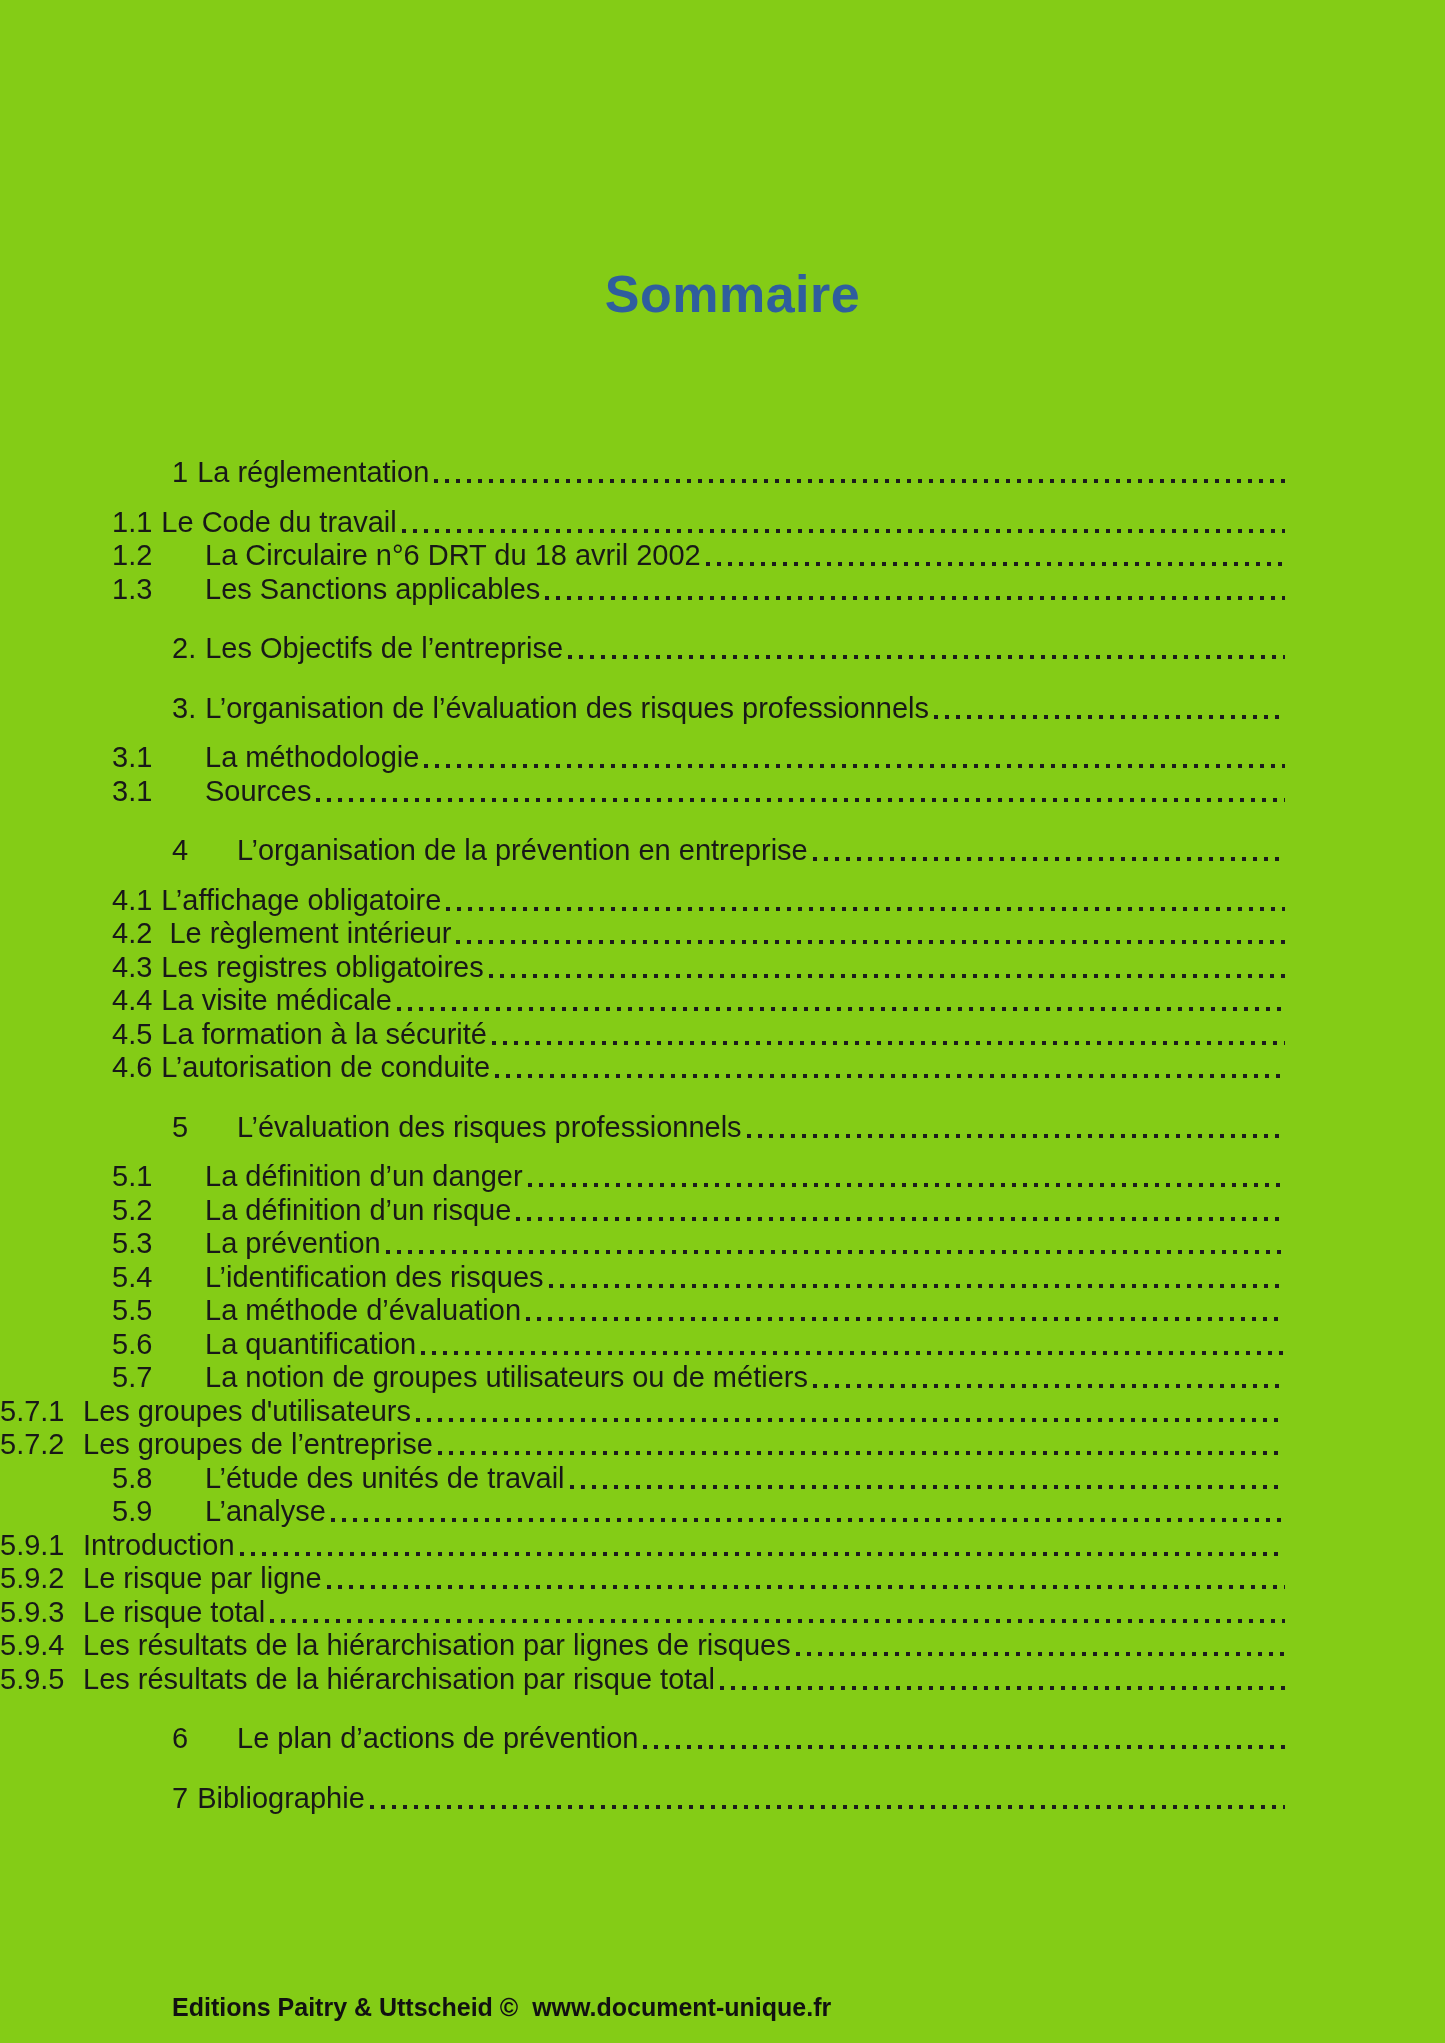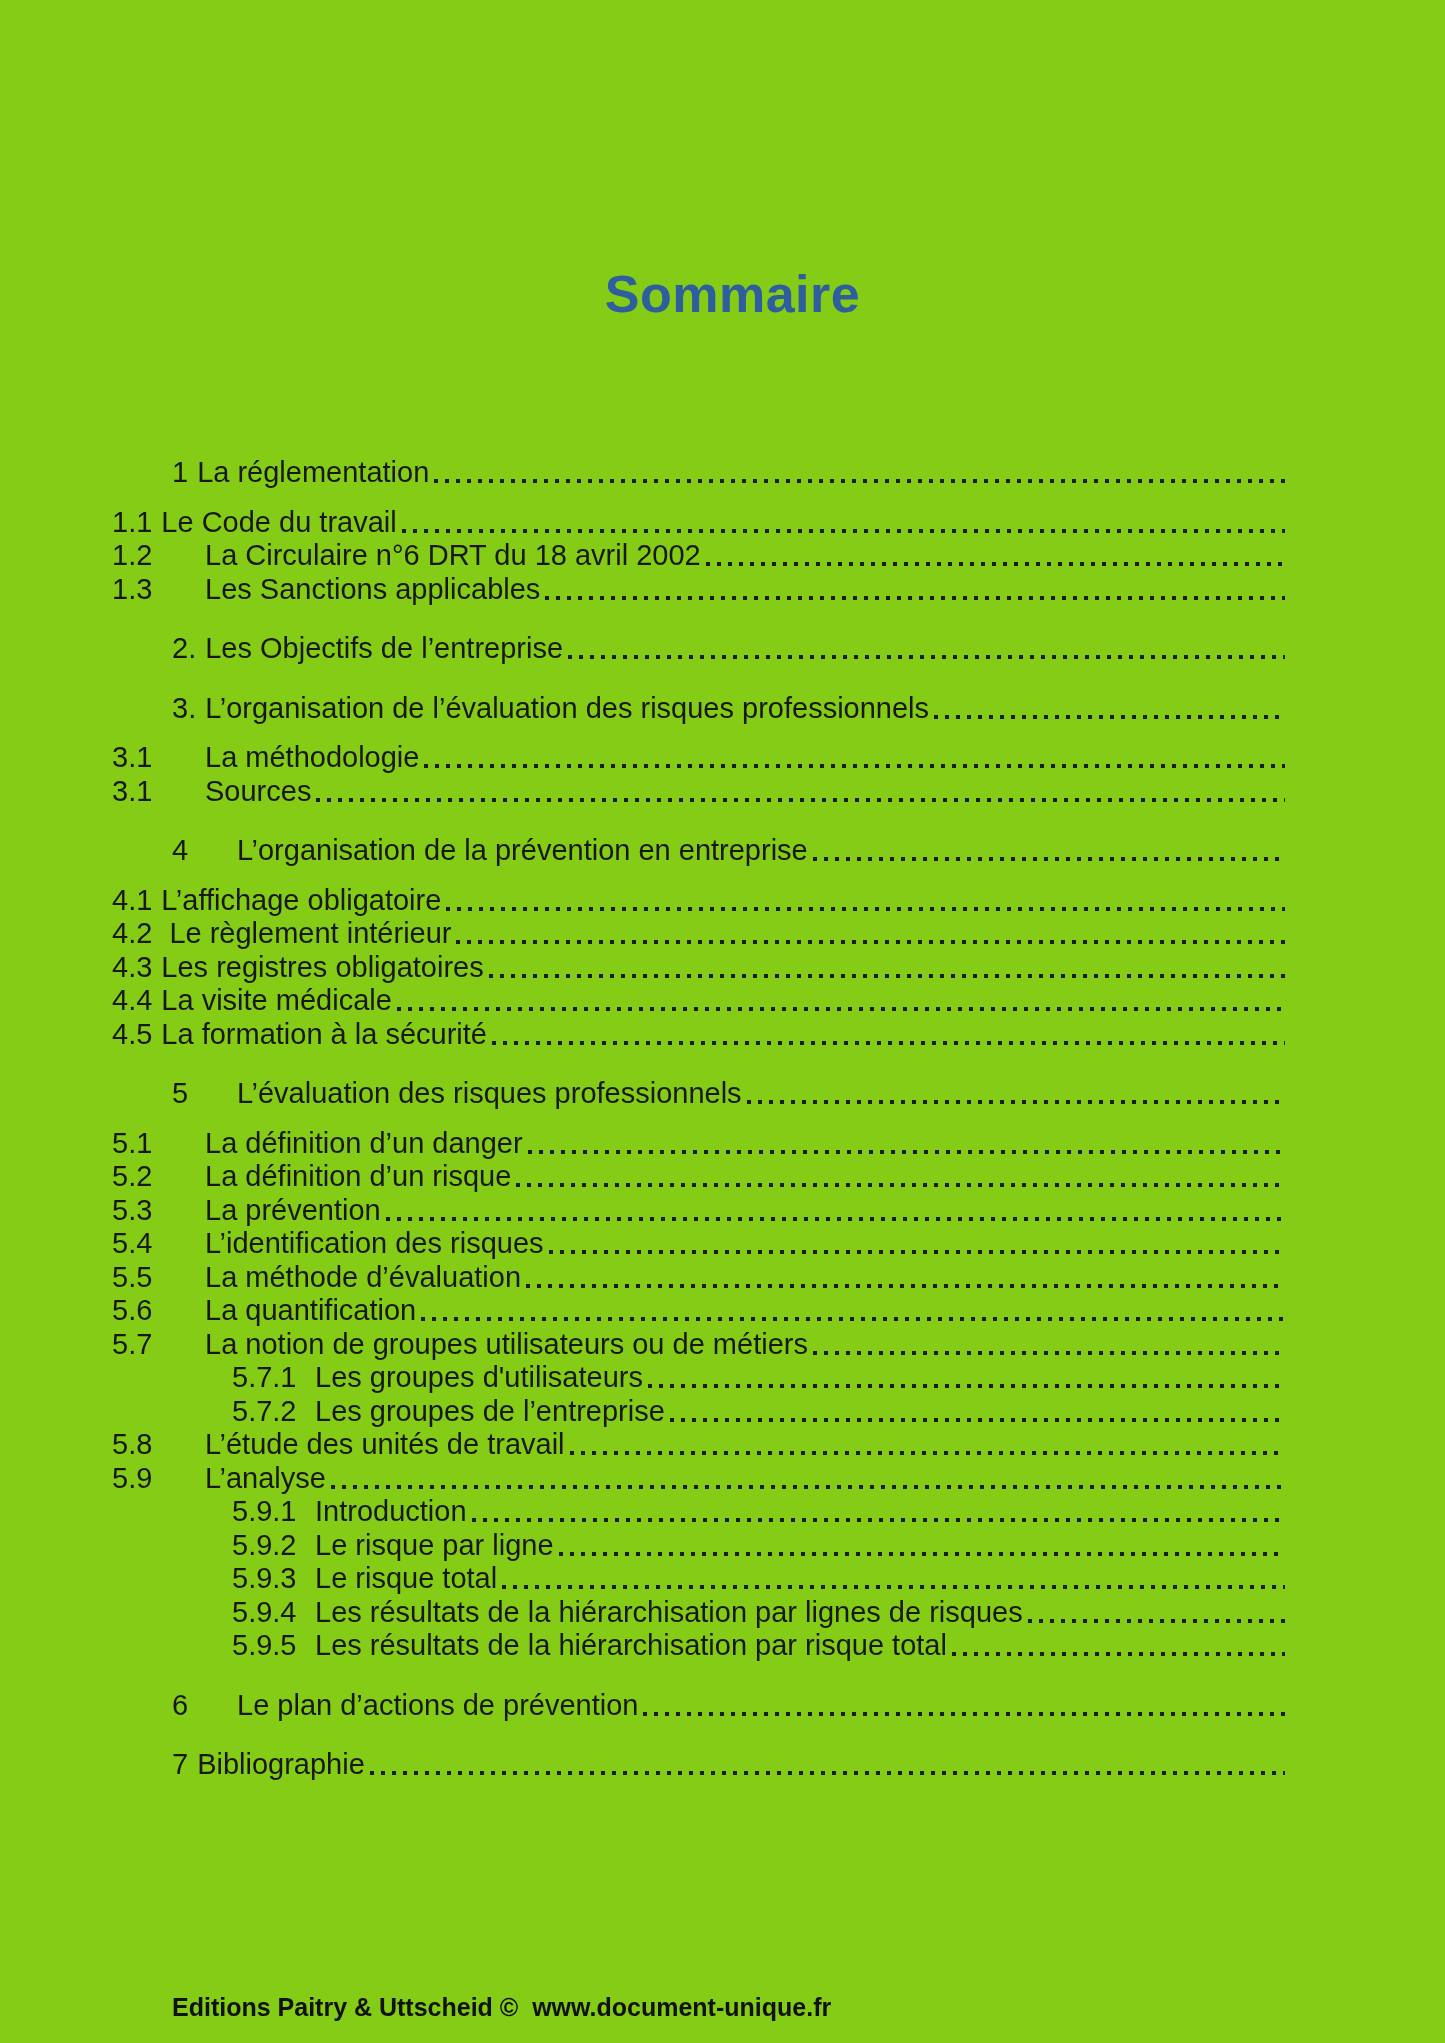--- a/index.html
+++ b/index.html
@@ -34,21 +34,21 @@
     display: flex;
     align-items: flex-start;
     height: 33.5px;
     line-height: 33.5px;
     font-size: 29px;
     margin-right: 160px;
   }
   .group-head { margin-bottom: 16px; }
   .lvl1 { padding-left: 172px; }
   .lvl2 { padding-left: 112px; }
-  .lvl3 { padding-left: 232px; }
+  .lvl3 { }
   .num  { flex: none; white-space: pre; }
   .tab1 > .num { width: 65px; }
   .tab2 > .num { width: 93px; }
   .tab3 > .num { width: 83px; }
   .plain > .num { margin-right: 9px; }
   .label { flex: none; white-space: pre; }
   .leader {
     flex: 1 1 auto;
     min-width: 0;
     height: 4px;
@@ -142,20 +142,25 @@
         <div class="toc-row lvl2 plain">
           <span class="num">4.4</span>
           <span class="label">La visite médicale</span>
           <span class="leader"></span>
         </div>
         <div class="toc-row lvl2 plain">
           <span class="num">4.5</span>
           <span class="label">La formation à la sécurité</span>
           <span class="leader"></span>
         </div>
+        <div class="toc-row lvl2 plain">
+          <span class="num">4.6</span>
+          <span class="label">L’autorisation de conduite</span>
+          <span class="leader"></span>
+        </div>
       </div>
       <div class="toc-group">
         <div class="toc-row lvl1 tab1 group-head">
           <span class="num">5</span>
           <span class="label">L’évaluation des risques professionnels</span>
           <span class="leader"></span>
         </div>
         <div class="toc-row lvl2 tab2">
           <span class="num">5.1</span>
           <span class="label">La définition d’un danger</span>

